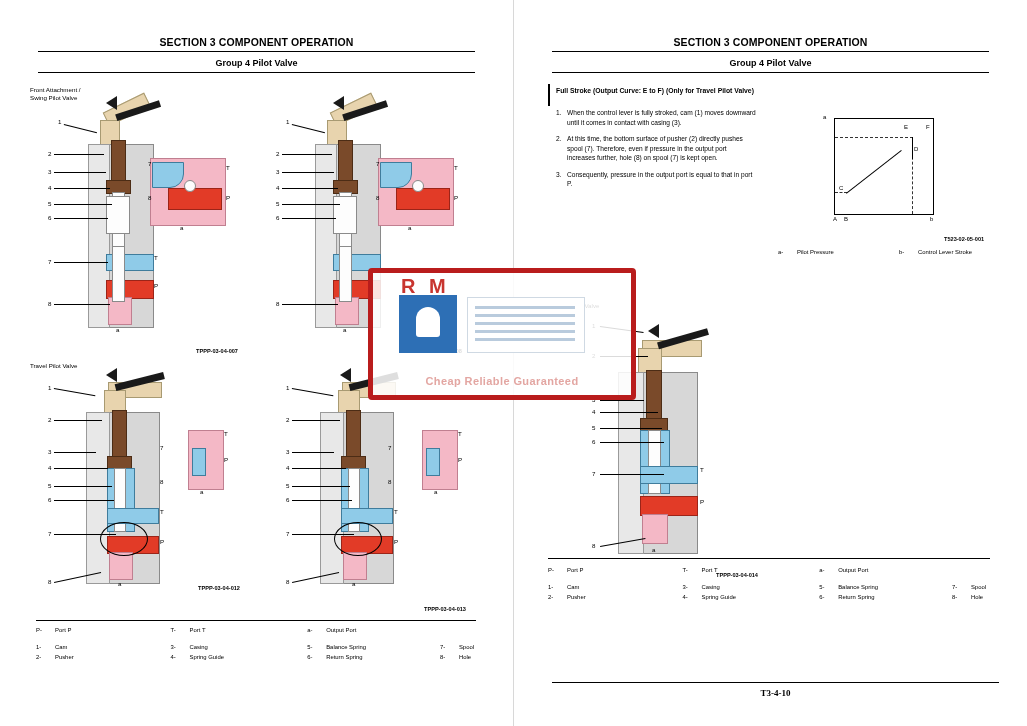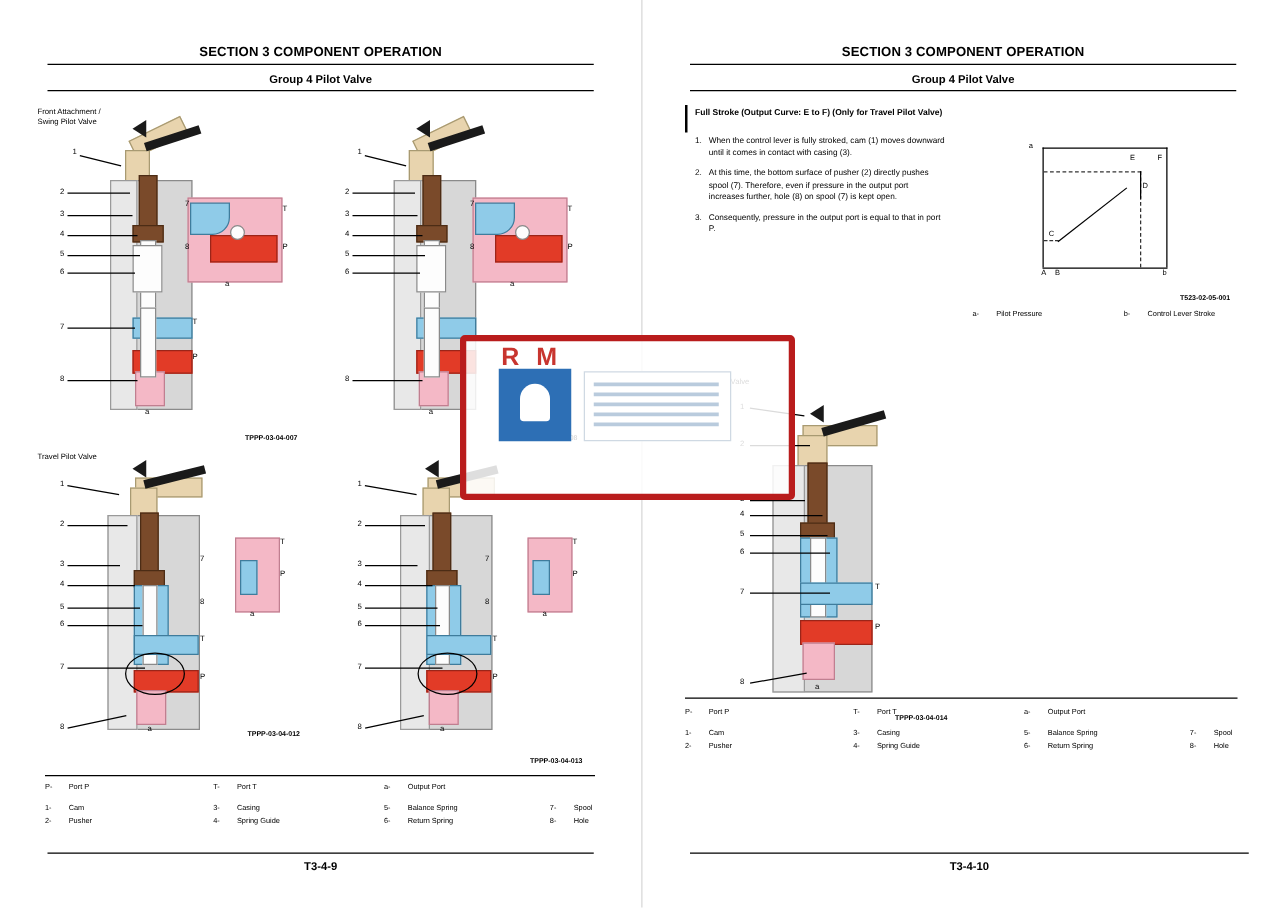--- a/index.html
+++ b/index.html
@@ -499,24 +499,20 @@
         <td>Spring Guide</td>
         <td class="k">6-</td>
         <td>Return Spring</td>
         <td class="k">8-</td>
         <td>Hole</td>
       </tr>
     </tbody>
       </table>
   </div>
 
-  <div class="ftr">
-    <div class="ftr-rule"></div>
-    <div class="ftr-num">T3-4-9</div>
-  </div>
 </div>
 
 <div class="divider"></div>
 
 <div class="page page-right">
   <div class="hdr">
     <div class="hdr-title">SECTION 3 COMPONENT OPERATION</div>
     <div class="hdr-rule-top"></div>
     <div class="hdr-sub">Group 4 Pilot Valve</div>
     <div class="hdr-rule"></div>
@@ -656,30 +652,31 @@
       <td>Spring Guide</td>
       <td class="k">6-</td>
       <td>Return Spring</td>
       <td class="k">8-</td>
       <td>Hole</td>
     </tr>
   </tbody>
     </table>
 </div>
 
-<div class="ftr" style="left:552px; right:28px;">
+<div class="ftr" style="left:552px; right:28px;font-family:Liberation Serif, serif;">
   <div class="ftr-rule"></div>
   <div class="ftr-num">T3-4-10</div>
 </div>
 
 <div class="wm">
   <div class="wm-inner">
     <div class="wm-rm">R  M</div>
     <div class="wm-sq"></div>
     <div class="wm-lines">
       <i style="top:8px;"></i>
         <i style="top:16px;"></i>
         <i style="top:24px;"></i>
         <i style="top:32px;"></i>
         <i style="top:40px;"></i>
     </div>
+    <div class="wm-tag">Cheap Reliable Guaranteed</div>
   </div>
 </div>
 
 </body></html>

